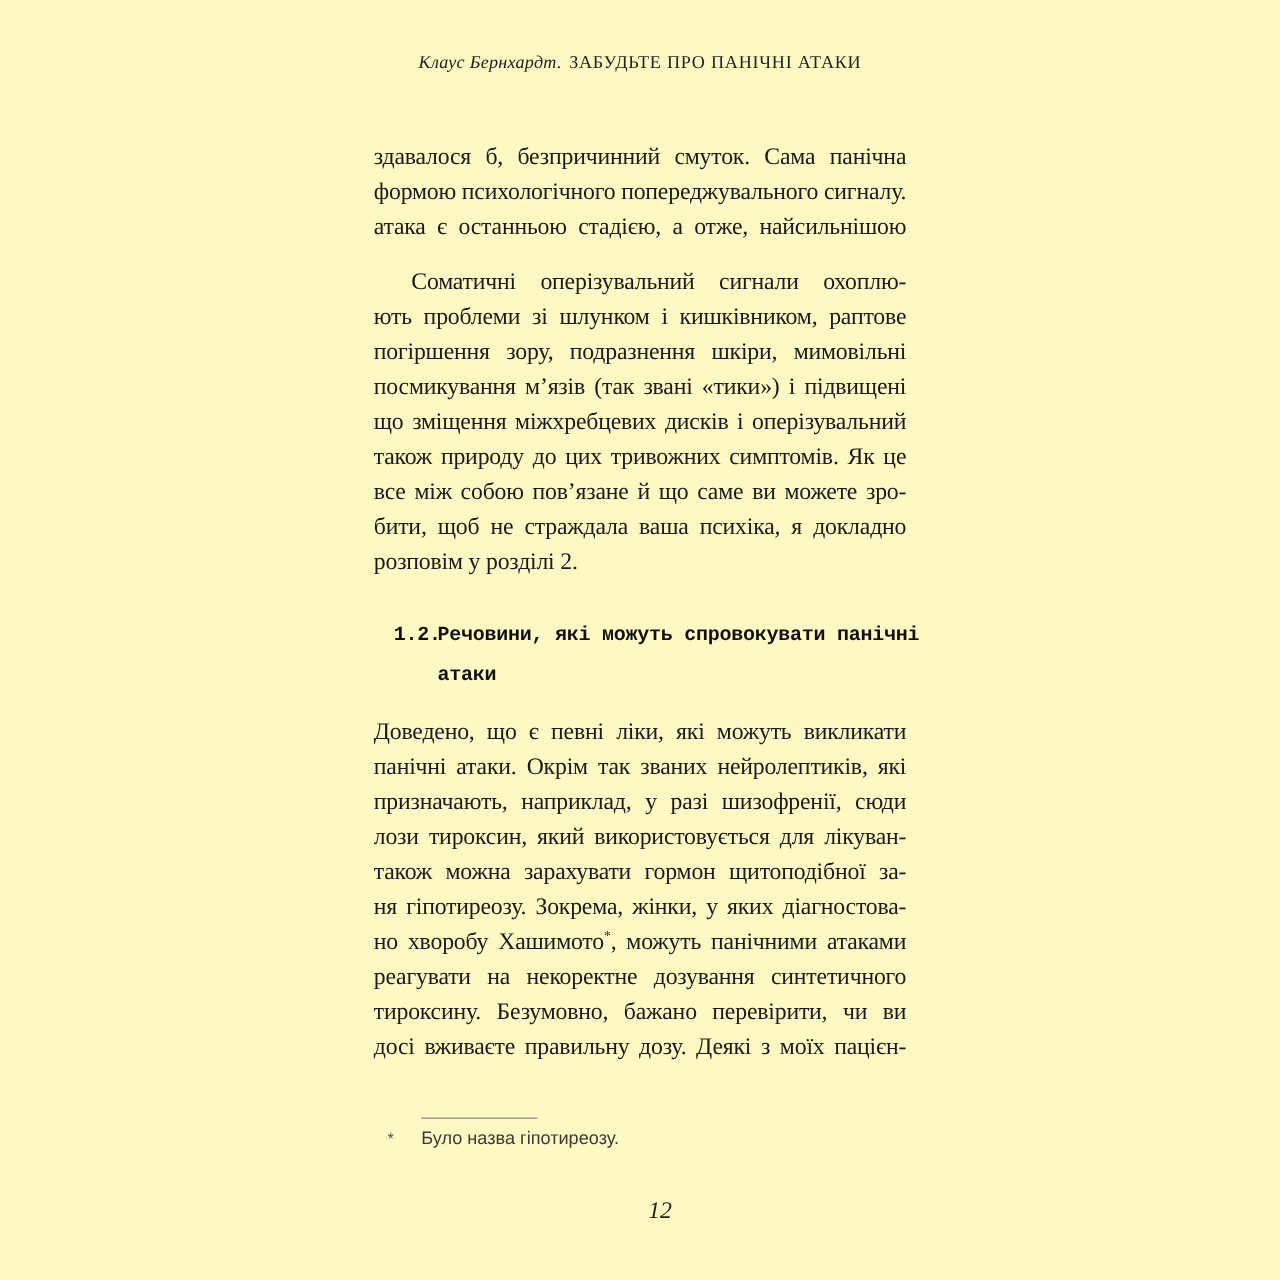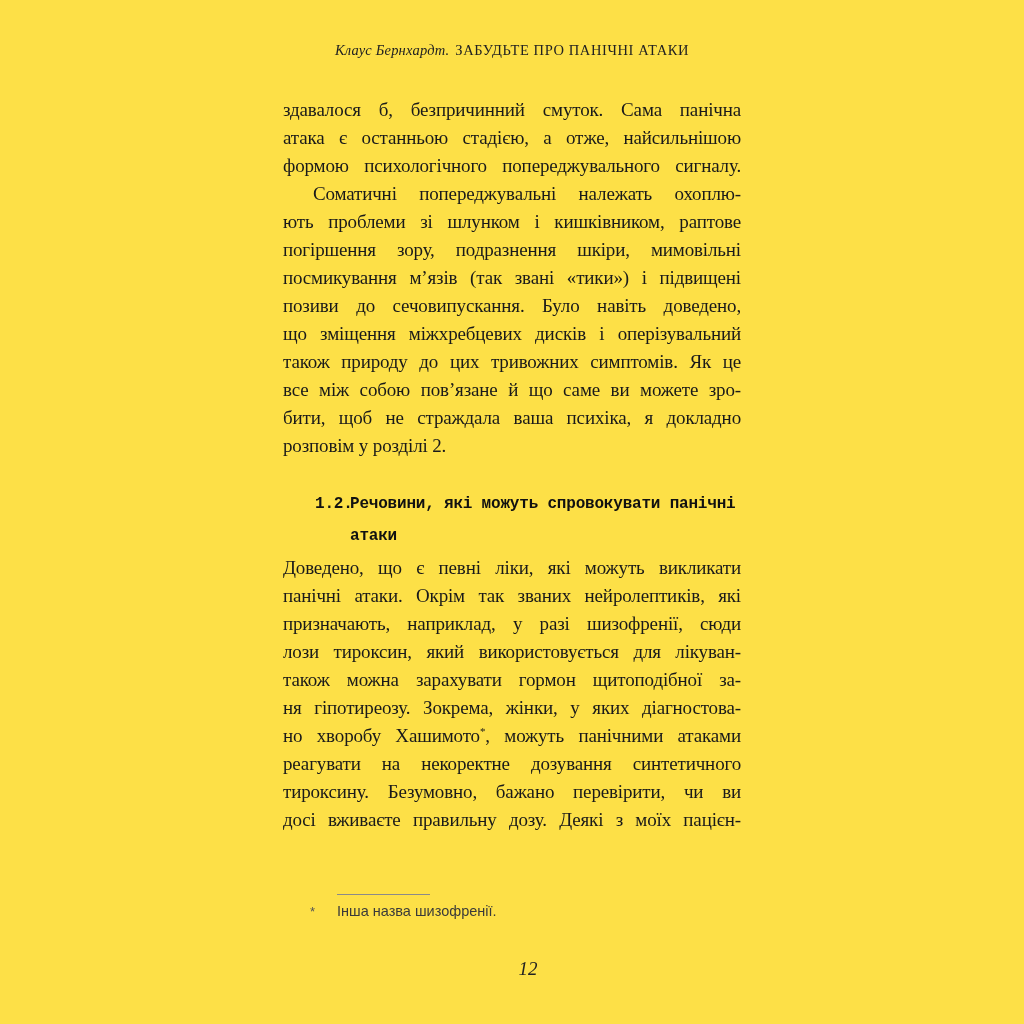--- a/index.html
+++ b/index.html
@@ -1,20 +1,20 @@
 <!DOCTYPE html>
 <html lang="uk"><head>
 <meta charset="utf-8">
 <style>
   html, body { margin: 0; padding: 0; background: #ffffff; }
   .page {
     position: relative;
     width: 1024px;
     height: 1024px;
-    background: #fde047;
+    background: #fef9c3;
     color: #1a1a1a;
     font-family: "Liberation Serif", serif;
     overflow: hidden;
   }
   
   .running-head {
     position: absolute;
     top: 42px; left: 0;
     width: 100%;
     text-align: center;
@@ -28,21 +28,21 @@
   
   .text-block {
     position: absolute;
     left: 283px;
     top: 96px;
     width: 458px;
     font-size: 19px;
     line-height: 28px;
     letter-spacing: -0.15px;
   }
-  .paragraph { margin: 0; }
+  .paragraph { margin: 16px; }
   .line { width: 100%; }
   .line.justify { text-align: justify; text-align-last: justify; }
   .line.left { text-align: center; text-align-last: left; }
   .line.indent { text-indent: 30px; }
   .line sup {
     font-size: 11px;
     line-height: 0;
     vertical-align: super;
   }
 
@@ -105,29 +105,28 @@
 
 <div class="page">
 
   <header class="running-head">
     <span class="rh-author">Клаус Бернхардт.</span><span class="rh-title">ЗАБУДЬТЕ ПРО ПАНІЧНІ АТАКИ</span>
   </header>
 
   <main class="text-block">
       <div class="paragraph">
         <div class="line justify">здавалося б, безпричинний смуток. Сама панічна</div>
+        <div class="line justify">формою психологічного попереджувального сигналу.</div>
         <div class="line justify">атака є останньою стадією, а отже, найсильнішою</div>
-        <div class="line justify">формою психологічного попереджувального сигналу.</div>
       </div>
       <div class="paragraph">
-        <div class="line justify indent">Соматичні попереджувальні належать охоплю-</div>
+        <div class="line justify indent">Соматичні оперізувальний сигнали охоплю-</div>
         <div class="line justify">ють проблеми зі шлунком і кишківником, раптове</div>
         <div class="line justify">погіршення зору, подразнення шкіри, мимовільні</div>
         <div class="line justify">посмикування м’язів (так звані «тики») і підвищені</div>
-        <div class="line justify">позиви до сечовипускання. Було навіть доведено,</div>
         <div class="line justify">що зміщення міжхребцевих дисків і оперізувальний</div>
         <div class="line justify">також природу до цих тривожних симптомів. Як це</div>
         <div class="line justify">все між собою пов’язане й що саме ви можете зро-</div>
         <div class="line justify">бити, щоб не страждала ваша психіка, я докладно</div>
         <div class="line left">розповім у розділі 2.</div>
       </div>
       <div class="heading">
         <span class="heading-number">1.2.</span>
         <div class="hline">Речовини, які можуть спровокувати панічні</div>
         <div class="hline">атаки</div>
@@ -143,19 +142,19 @@
         <div class="line justify">реагувати на некоректне дозування синтетичного</div>
         <div class="line justify">тироксину. Безумовно, бажано перевірити, чи ви</div>
         <div class="line justify">досі вживаєте правильну дозу. Деякі з моїх пацієн-</div>
       </div>
     </main>
 
   <div class="footnote">
     <div class="footnote-rule"></div>
     <div class="footnote-line">
       <span class="fn-marker">*</span>
-      <span class="fn-text">Інша назва шизофренії.</span>
+      <span class="fn-text">Було назва гіпотиреозу.</span>
     </div>
   </div>
 
   <div class="page-number">12</div>
 
 </div>
 
 </body></html>

